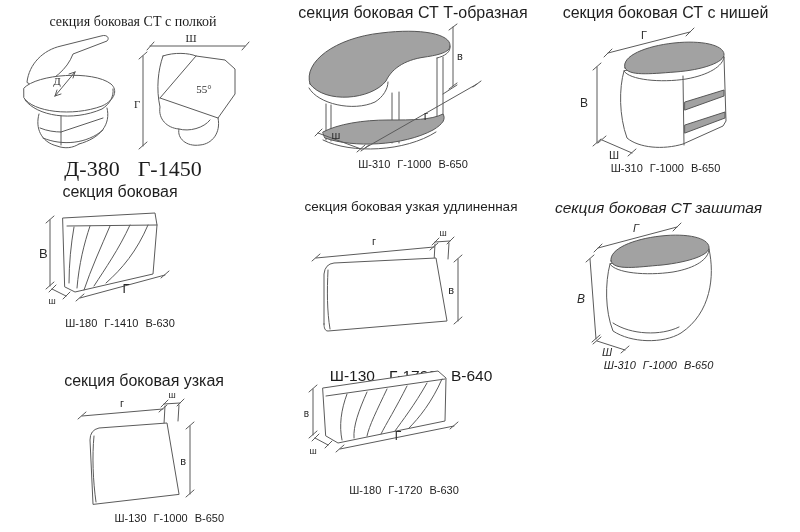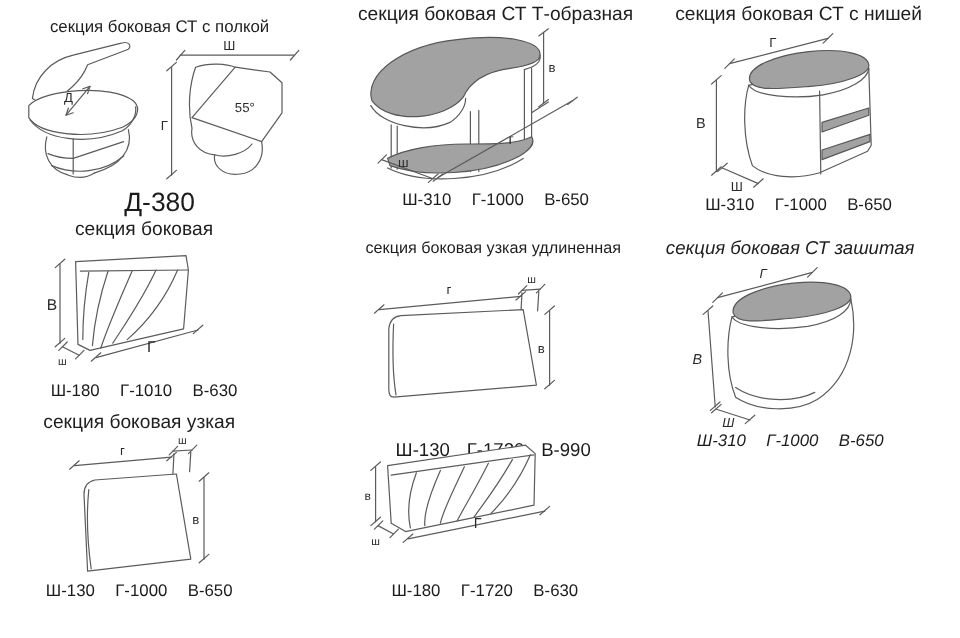--- a/index.html
+++ b/index.html
@@ -7,41 +7,41 @@
     width:800px;height:532px;position:relative;overflow:hidden;
     background:#ffffff;
     font-family:"Liberation Sans","DejaVu Sans",sans-serif;
     color:#1e1e1e;
   }
   .cell{position:absolute;display:flex;flex-direction:column;align-items:center;}
   .title{text-align:center;white-space:nowrap;color:#1e1e1e;}
   .t14{font-size:14px;}  .t135{font-size:13.5px;}
   .t155{font-size:15.5px;} .t16{font-size:16px;}
   .dims{display:flex;justify-content:center;white-space:nowrap;color:#1c1c1c;}
-  .d22{font-size:22px;gap:18px;} .d17{font-size:14px;gap:17px;} .d155{font-size:15.5px;gap:14px;}
+  .d22{font-size:22px;gap:18px;} .d17{font-size:11px;gap:7px;} .d155{font-size:15.5px;gap:14px;}
   .art{display:flex;align-items:flex-start;justify-content:center;}
   svg{overflow:visible;display:block;}
   svg path, svg line, svg ellipse{stroke:#5b5b5b;stroke-width:1;fill:none;stroke-linecap:round;stroke-linejoin:round;}
   svg .fw{fill:#ffffff;} svg .fg{fill:#a2a2a2;stroke:#575757;}
   svg text{fill:#2b2b2b;stroke:none;}
-  #c0{left:6px;top:8px;width:254px;}
+  #c0{left:6px;top:8px;width:254px;font-family:Liberation Serif, serif;}
   #c0 .title{margin-top:6px;}
   #c0 .art{margin-top:2px;gap:12px;}
   #c0 .dims{margin-top:2px;}
   #c1{left:286px;top:4px;width:254px;}
   #c1 .art{margin-top:2px;} #c1 .dims{margin-top:2px;}
   #c2{left:543px;top:4px;width:245px;justify-content:flex-end;}
   #c2 .art{margin-top:4px;} #c2 .dims{margin-top:2px;}
   #c3{left:8px;top:183px;width:224px;align-items:center;}
   #c3 .art{margin-top:8px;} #c3 .dims{margin-top:8px;}
   #c4{left:286px;top:199px;width:250px;gap:18px;}
   #c4 .art{margin-top:4px;} #c4 .dims{margin-top:8px;}
   #c5{left:536px;top:199px;width:245px;font-style:italic;}
   #c5 .art{margin-top:4px;} #c5 .dims{margin-top:2px;}
-  #c6{left:8px;top:344px;width:216px;}
+  #c6{left:8px;top:372px;width:216px;align-items:flex-end;}
   #c6 .art{margin-top:6px;} #c6 .dims{margin-top:4px;}
   #c7{left:284px;top:344px;width:240px;}
   #c7 .art{margin-top:22px;} #c7 .dims{margin-top:26px;}
 </style>
 </head>
 <body>
 
 <div class="cell" id="c0">
   <div class="title t14">секция боковая СТ с полкой</div>
   <div class="art">
@@ -68,20 +68,21 @@
       <path class="fw" d="M29,24 C40,20 55,21 62,24 L91,28 L101,37 L101,62 L84,86 C87,101 78,112 66,113 C52,115 43,106 45,97 C33,96 24,87 26,75 C22,57 24,38 29,24 Z"></path>
       <path d="M26,66 L62,24 M26,66 L84,86"></path>
       <path d="M45,97 C55,100 70,96 76,88"></path>
       <text x="57" y="10" font-size="11" text-anchor="middle">Ш</text>
       <text x="0" y="76" font-size="11" text-anchor="start">Г</text>
       <text x="70" y="61" font-size="11" text-anchor="middle">55°</text>
     </svg>
   </div>
   <div class="dims d22">
     <span>Д-380</span>
+    <span>Г-1450</span>
   </div>
 </div>
 
 <div class="cell" id="c1">
   <div class="title t16">секция боковая СТ Т-образная</div>
   <div class="art">
     <svg width="240" height="132" viewBox="0 0 240 132">
       <path d="M33,80 L33,116 M38,81 L38,117 M99,69 L99,119 M106,68 L106,119 M144,34 L144,98 M150,33 L150,97"></path>
       <path class="fg" d="M30,108 C45,100 70,96 95,96 C120,96 138,96 150,90 C153,95 150,100 140,106 C110,122 60,124 32,114 Z"></path>
       <path d="M30,116 C58,130 112,128 143,108"></path>
@@ -152,21 +153,21 @@
       <path d="M11,83 L18,76 M25,90 L32,83"></path>
       <path d="M42,89 L127,66"></path>
       <path d="M38,92 L46,85 M123,69 L131,62"></path>
       <text x="1" y="49" font-size="13" text-anchor="start">В</text>
       <text x="14" y="95" font-size="9" text-anchor="middle">ш</text>
       <text x="88" y="84" font-size="13" text-anchor="middle">Г</text>
     </svg>
   </div>
   <div class="dims d17">
     <span>Ш-180</span>
-    <span>Г-1010</span>
+    <span>Г-1410</span>
     <span>В-630</span>
   </div>
 </div>
 
 <div class="cell" id="c4">
   <div class="title t135">секция боковая узкая удлиненная</div>
   <div class="art">
     <svg width="215" height="105" viewBox="0 0 215 105">
       <path d="M12,22 L130,11"></path>
       <path d="M8,25 L16,18 M126,14 L134,7"></path>
@@ -178,21 +179,21 @@
       <path d="M154,23 L154,85"></path>
       <path d="M150,26 L158,19 M150,88 L158,81"></path>
       <text x="70" y="9" font-size="11" text-anchor="middle">г</text>
       <text x="139" y="0" font-size="9" text-anchor="middle">ш</text>
       <text x="150" y="58" font-size="11" text-anchor="end">в</text>
     </svg>
   </div>
   <div class="dims d155">
     <span>Ш-130</span>
     <span>Г-1720</span>
-    <span>В-990</span>
+    <span>В-640</span>
   </div>
 </div>
 
 <div class="cell" id="c5">
   <div class="title t155">секция боковая СТ зашитая</div>
   <div class="art">
     <svg width="195" height="136" viewBox="0 0 195 136">
       <path d="M37,27 L116,6"></path>
       <path d="M33,31 L41,23 M112,10 L120,2"></path>
       <path d="M29,38 L35,118"></path>

